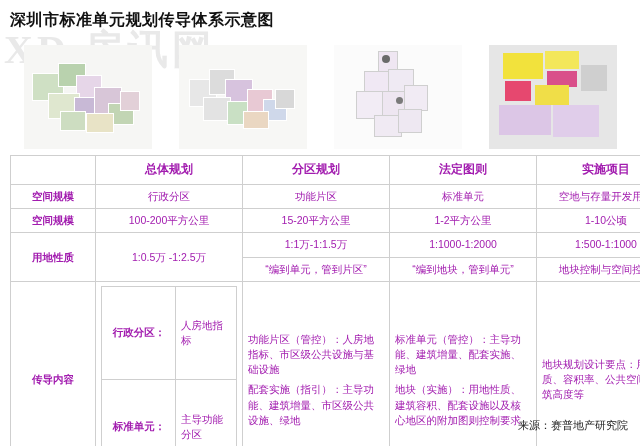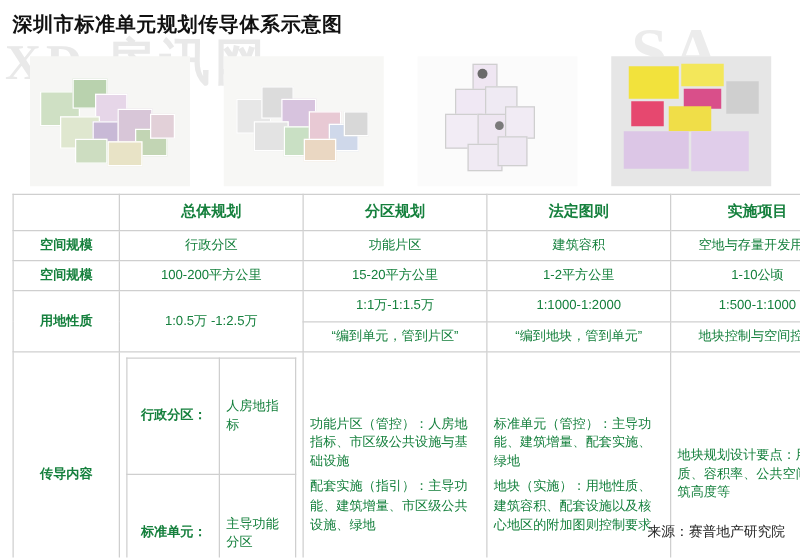--- a/index.html
+++ b/index.html
@@ -59,21 +59,21 @@
     border-collapse:collapse;
     z-index:2;
     table-layout:fixed;
   }
   table.matrix td,table.matrix th{
     border:1px solid #cfcfcf;
     padding:4px 5px;
     vertical-align:middle;
     font-size:10.5px;
     line-height:1.45;
-    color:#15803d;
+    color:#a21caf;
   }
   table.matrix th{
     font-size:12px;font-weight:bold;
     text-align:center;
     height:20px;
   }
   .rowhead{
     font-size:12px;font-weight:bold;
     text-align:center;
     width:74px;
@@ -93,21 +93,20 @@
     font-size:11px;color:#222;
     z-index:2;
   }
   .tallrow td{height:84px;}
 </style>
 </head>
 <body>
 
 <div class="watermark">
   <span class="wm-left">XD 房讯网</span>
-  <span class="wm-right">SA</span>
 </div>
 
 <div class="title">深圳市标准单元规划传导体系示意图</div>
 
 <div class="thumbs">
 
   <div class="thumb">
     <div class="thumb-inner map1">
       <div class="p" style="left:8px;top:28px;width:30px;height:26px;background:#cfe0c4;"></div>
       <div class="p" style="left:34px;top:18px;width:26px;height:22px;background:#b9d2ae;"></div>
@@ -174,21 +173,21 @@
     <th class="col2">总体规划</th>
     <th class="col3">分区规划</th>
     <th class="col4">法定图则</th>
     <th class="col5">实施项目</th>
   </tr>
 
   <tr>
     <td class="rowhead">空间规模</td>
     <td class="ctr">行政分区</td>
     <td class="ctr">功能片区</td>
-    <td class="ctr">建筑容积</td>
+    <td class="ctr">标准单元</td>
     <td class="ctr">空地与存量开发用地</td>
   </tr>
 
   <tr>
     <td class="rowhead">空间规模</td>
     <td class="ctr">100-200平方公里</td>
     <td class="ctr">15-20平方公里</td>
     <td class="ctr">1-2平方公里</td>
     <td class="ctr">1-10公顷</td>
   </tr>

